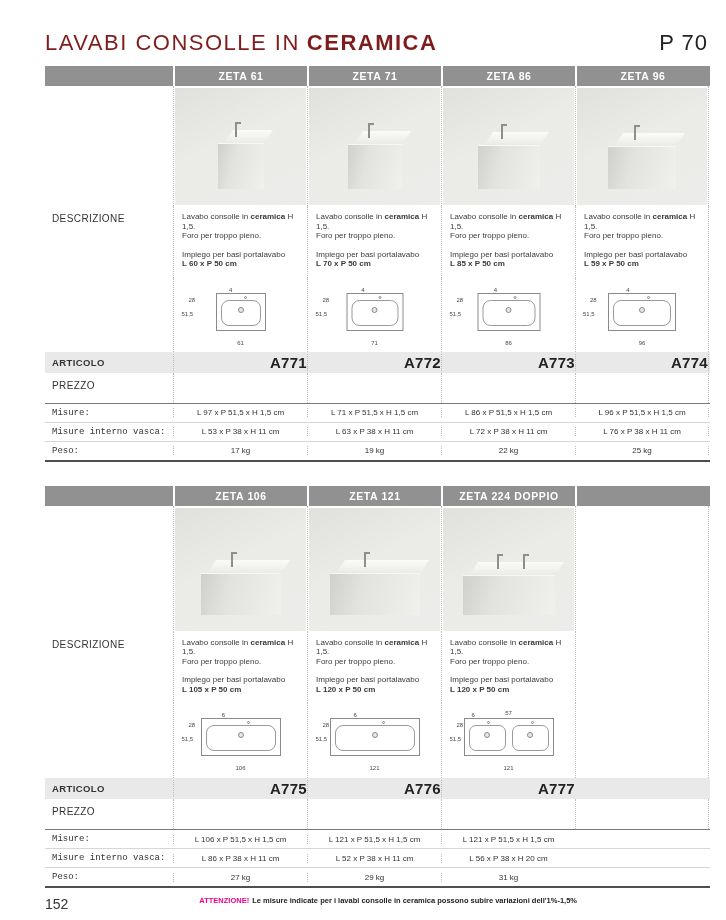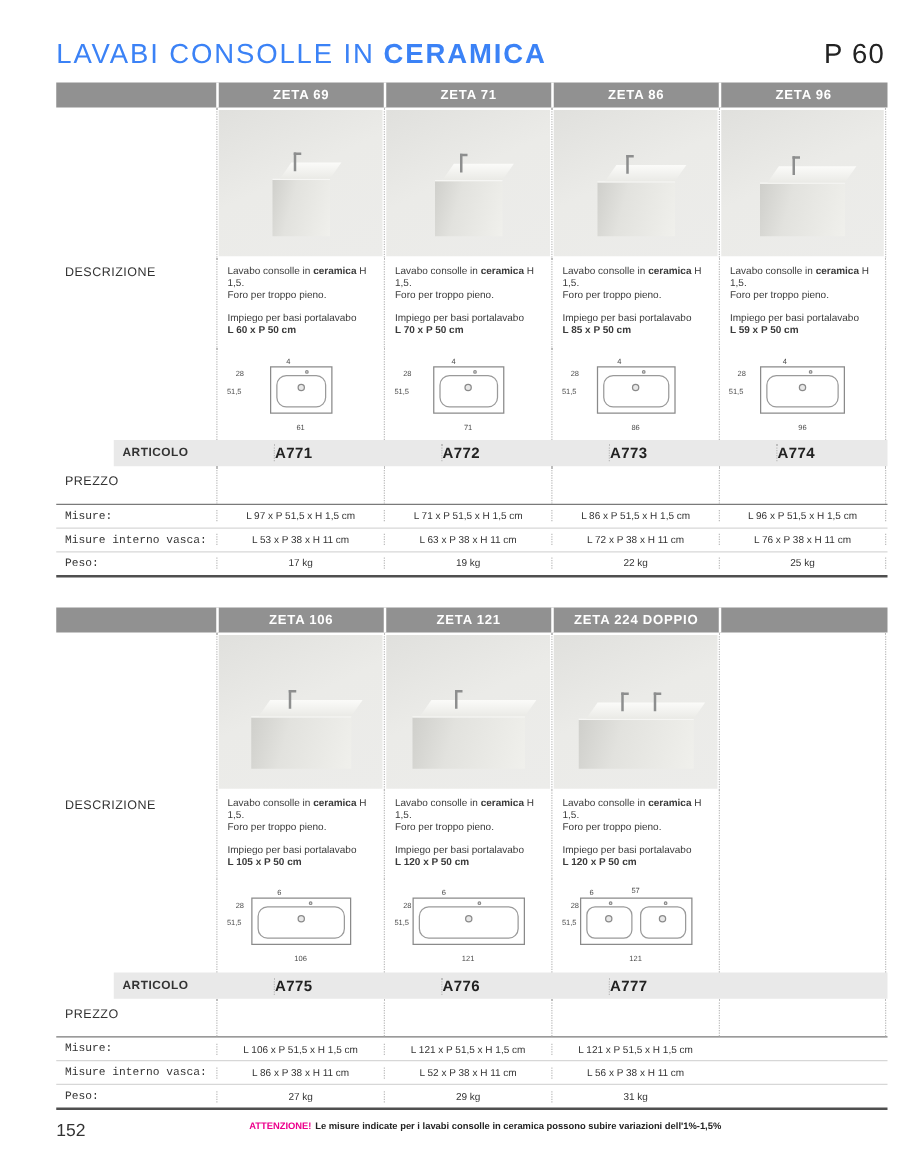--- a/index.html
+++ b/index.html
@@ -2,21 +2,21 @@
 <html><head>
 <meta charset="utf-8">
 <style>
   * { margin:0; padding:0; box-sizing:border-box; }
   html,body { background:#ffffff; }
   body { width:726px; height:920px; overflow:hidden;
          font-family:"Liberation Sans", sans-serif; color:#2e2e2e; }
 
   .titlebar { display:flex; justify-content:space-between; align-items:baseline;
               margin:30px 18px 10px 45px; }
-  h1 { font-size:22px; font-weight:400; letter-spacing:1.5px; color:#3b82f6; }
+  h1 { font-size:22px; font-weight:400; letter-spacing:1.5px; color:#7f1d1d; }
   h1 b { font-weight:700; }
   .tsp { margin-right:7px; }
   .pref { font-size:22px; font-weight:400; letter-spacing:1px; color:#222; }
 
   .tbl { margin-left:45px; width:665px; border-bottom:2px solid #4f4f4f; }
   .tbl2 { margin-top:24px; }
   .row { display:flex; }
   .lab { width:128px; flex:none; }
   .col { width:134px; flex:none; border-left:1px dotted #bdbdbd; }
   .row .col:last-child { border-right:1px dotted #bdbdbd; }
@@ -69,23 +69,23 @@
   .ddrain { position:absolute; top:45%; left:50%; transform:translate(-50%,-50%);
             width:6px; height:6px; border:1px solid #8a8a8a; border-radius:50%; background:#e8e8e8; }
   .ddrain.r1 { left:26%; } .ddrain.r2 { left:74%; }
   .dback  { position:absolute; left:8px; top:16px; }
   .ddepth { position:absolute; left:1px; top:30px; }
   .dwidth { position:absolute; bottom:1px; left:0; width:100%; text-align:center; }
   .doff   { position:absolute; top:-7px; left:26%; }
   .dspan  { position:absolute; top:-9px; left:0; width:100%; text-align:center; }
 
   
-  .artrow { height:21px; background:#e9e9e9; align-items:center;margin-left:46px; }
+  .artrow { height:21px; background:#e9e9e9; align-items:center; }
   .artrow .rlab { font-weight:700; font-size:9.5px; padding-top:0; }
-  .acell { text-align:left; font-weight:700; font-size:12px; letter-spacing:.3px; color:#222; }
+  .acell { text-align:right; font-weight:700; font-size:15px; letter-spacing:.3px; color:#222; }
 
   
   .przrow { height:30px; }
 
   
   .mrow { height:19px; align-items:center; border-top:1px solid #d7d7d7; }
   .mrow.m1 { border-top:1px solid #7a7a7a; }
   .mlab { font-size:9px; padding-left:7px; color:#333;font-family:Liberation Mono, monospace; }
   .mval { text-align:center; font-size:8px; color:#333; }
 
@@ -93,27 +93,27 @@
   .footer { margin:8px 18px 0 45px; display:flex; align-items:flex-start; }
   .pnum { font-size:14px; color:#333; }
   .warn { flex:1; text-align:center; font-size:7.5px; font-weight:700; color:#222; }
   .pink { color:#ec008c; margin-right:3px; }
 </style>
 </head>
 <body>
 
 <div class="titlebar">
   <h1><span class="tsp">LAVABI CONSOLLE IN</span><b>CERAMICA</b></h1>
-  <div class="pref">P 60</div>
+  <div class="pref">P 70</div>
 </div>
 
 <section class="tbl">
   <div class="row hband">
     <div class="lab"></div>
-    <div class="col">ZETA 69</div>
+    <div class="col">ZETA 61</div>
     <div class="col">ZETA 71</div>
     <div class="col">ZETA 86</div>
     <div class="col">ZETA 96</div>
   </div>
 
   <div class="row photorow">
     <div class="lab"></div>
     <div class="col">
       <div class="photo">
         <div class="sink" style="--w:46px;--h:46px">
@@ -394,21 +394,21 @@
     <div class="lab mlab">Misure:</div>
     <div class="col mval">L 106 x P 51,5 x H 1,5 cm</div>
     <div class="col mval">L 121 x P 51,5 x H 1,5 cm</div>
     <div class="col mval">L 121 x P 51,5 x H 1,5 cm</div>
     <div class="col mval"></div>
   </div>
   <div class="row mrow">
     <div class="lab mlab">Misure interno vasca:</div>
     <div class="col mval">L 86 x P 38 x H 11 cm</div>
     <div class="col mval">L 52 x P 38 x H 11 cm</div>
-    <div class="col mval">L 56 x P 38 x H 11 cm</div>
+    <div class="col mval">L 56 x P 38 x H 20 cm</div>
     <div class="col mval"></div>
   </div>
   <div class="row mrow">
     <div class="lab mlab">Peso:</div>
     <div class="col mval">27 kg</div>
     <div class="col mval">29 kg</div>
     <div class="col mval">31 kg</div>
     <div class="col mval"></div>
   </div>
 </section>

